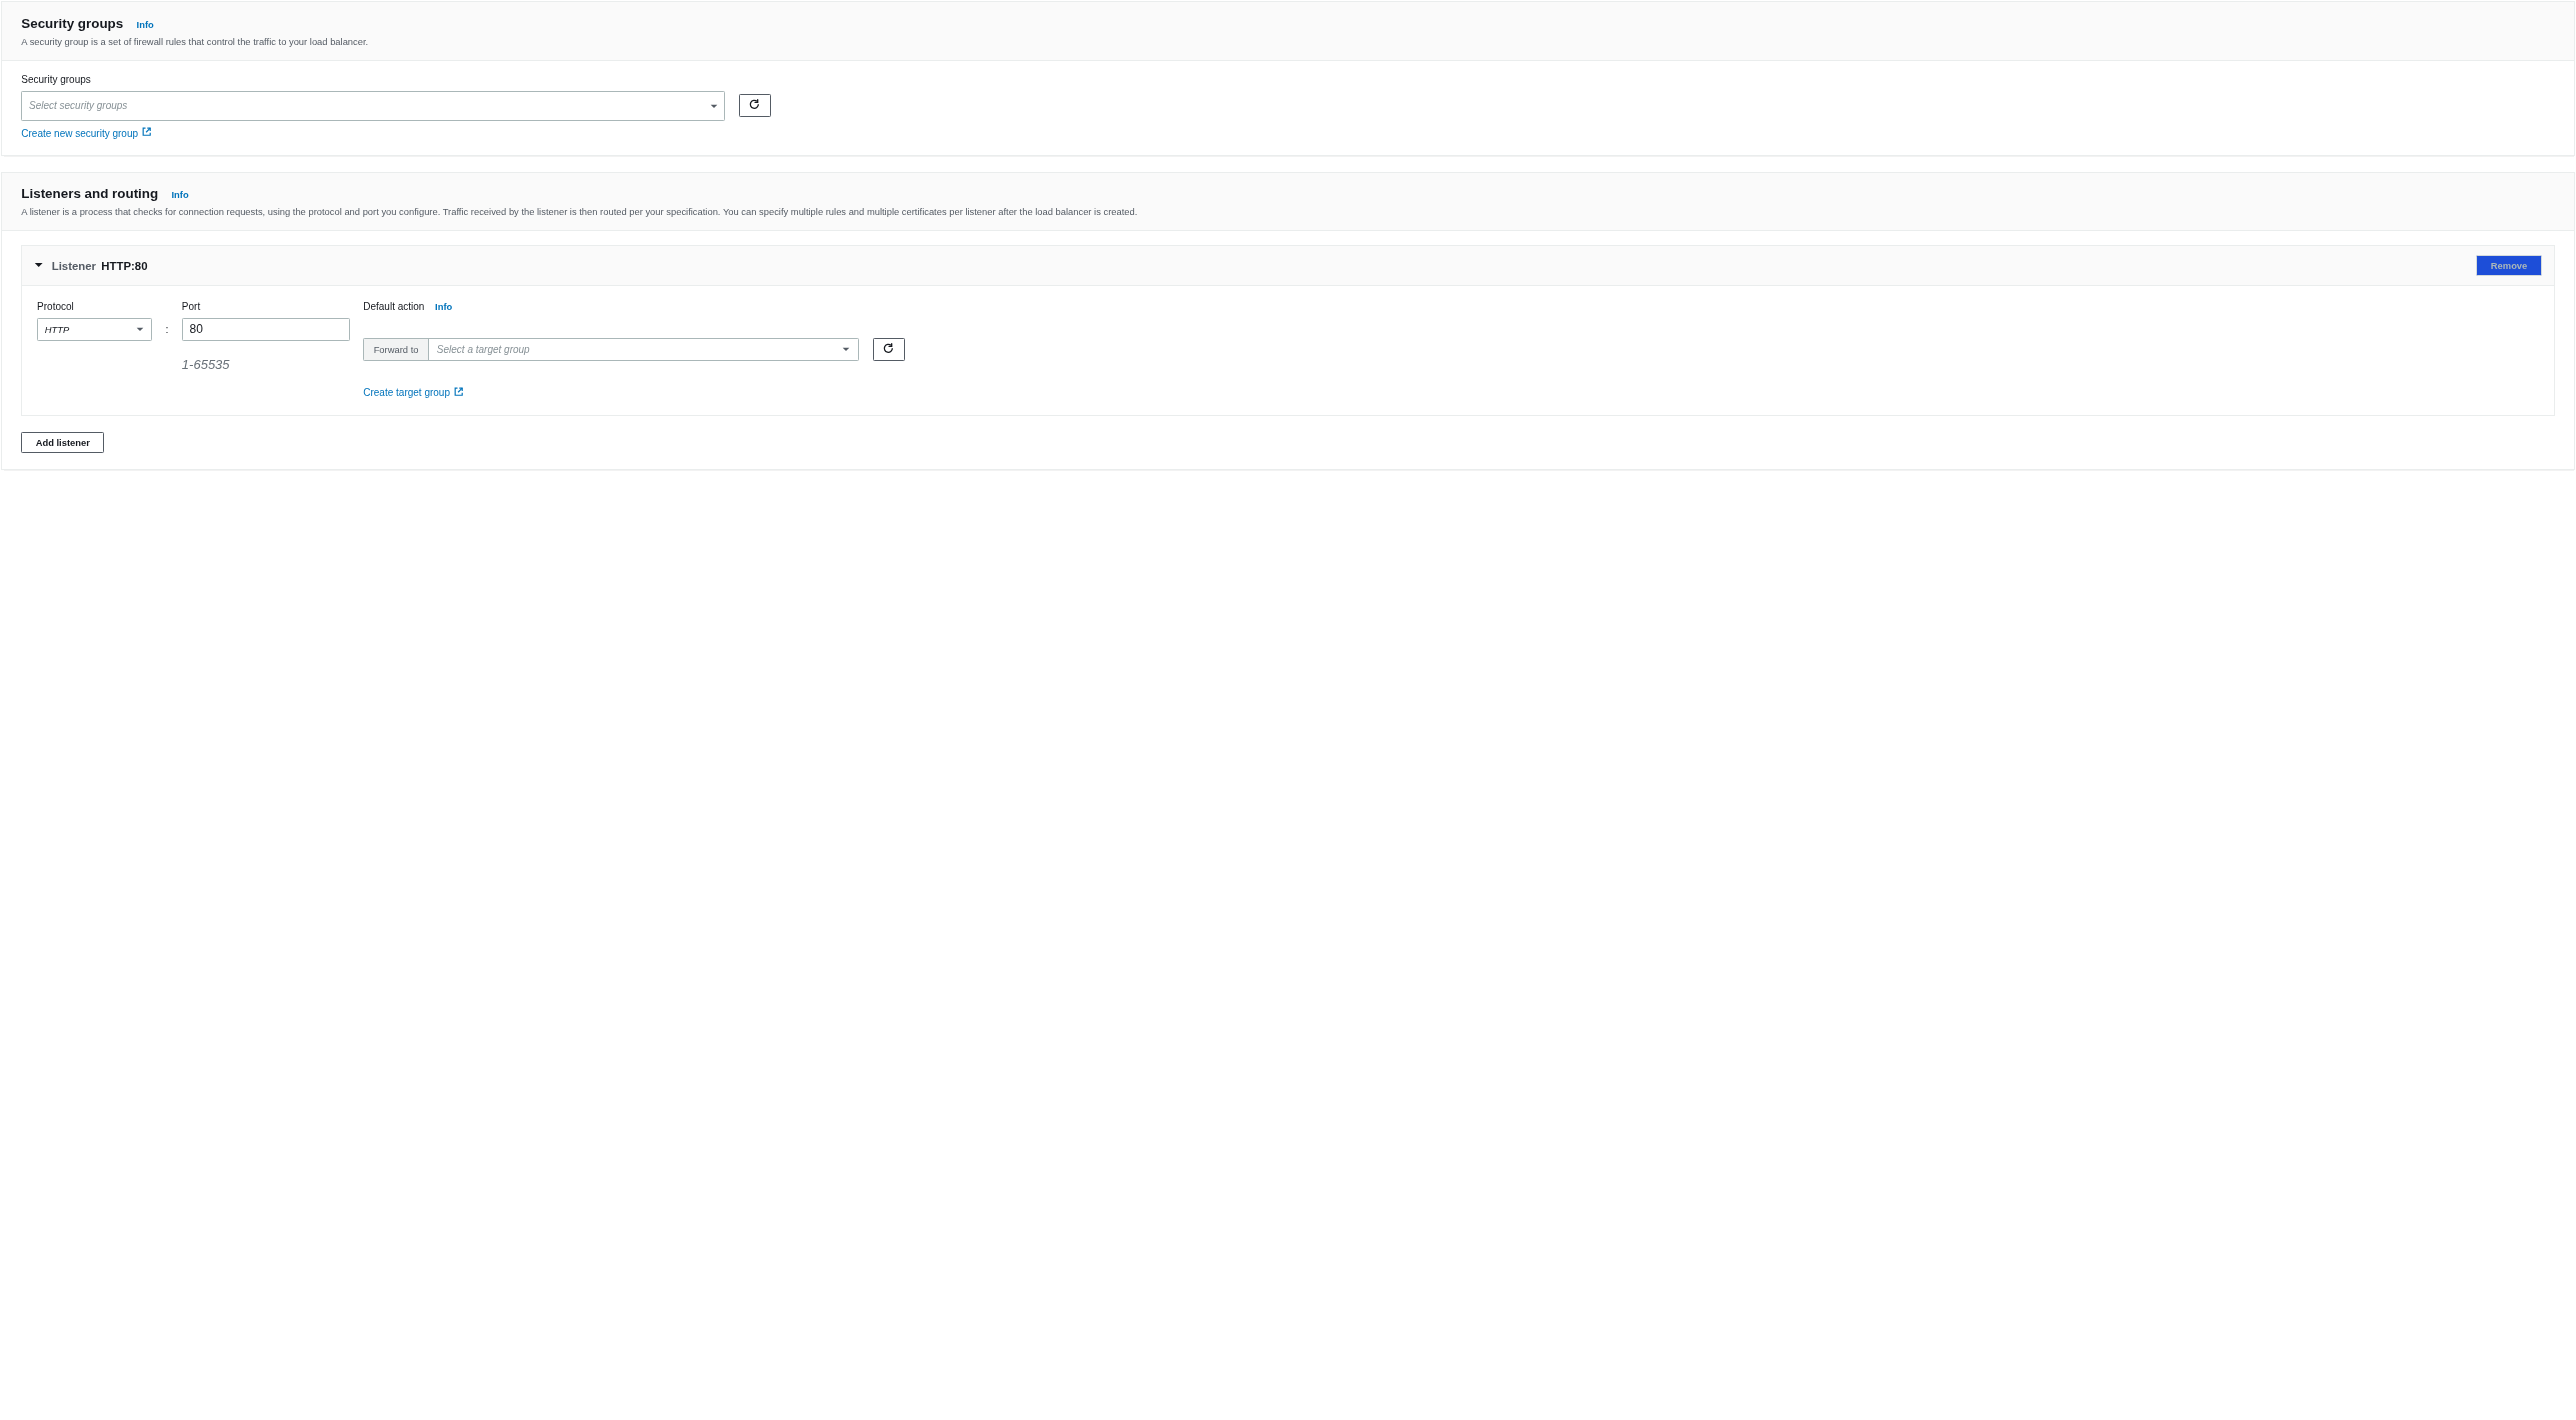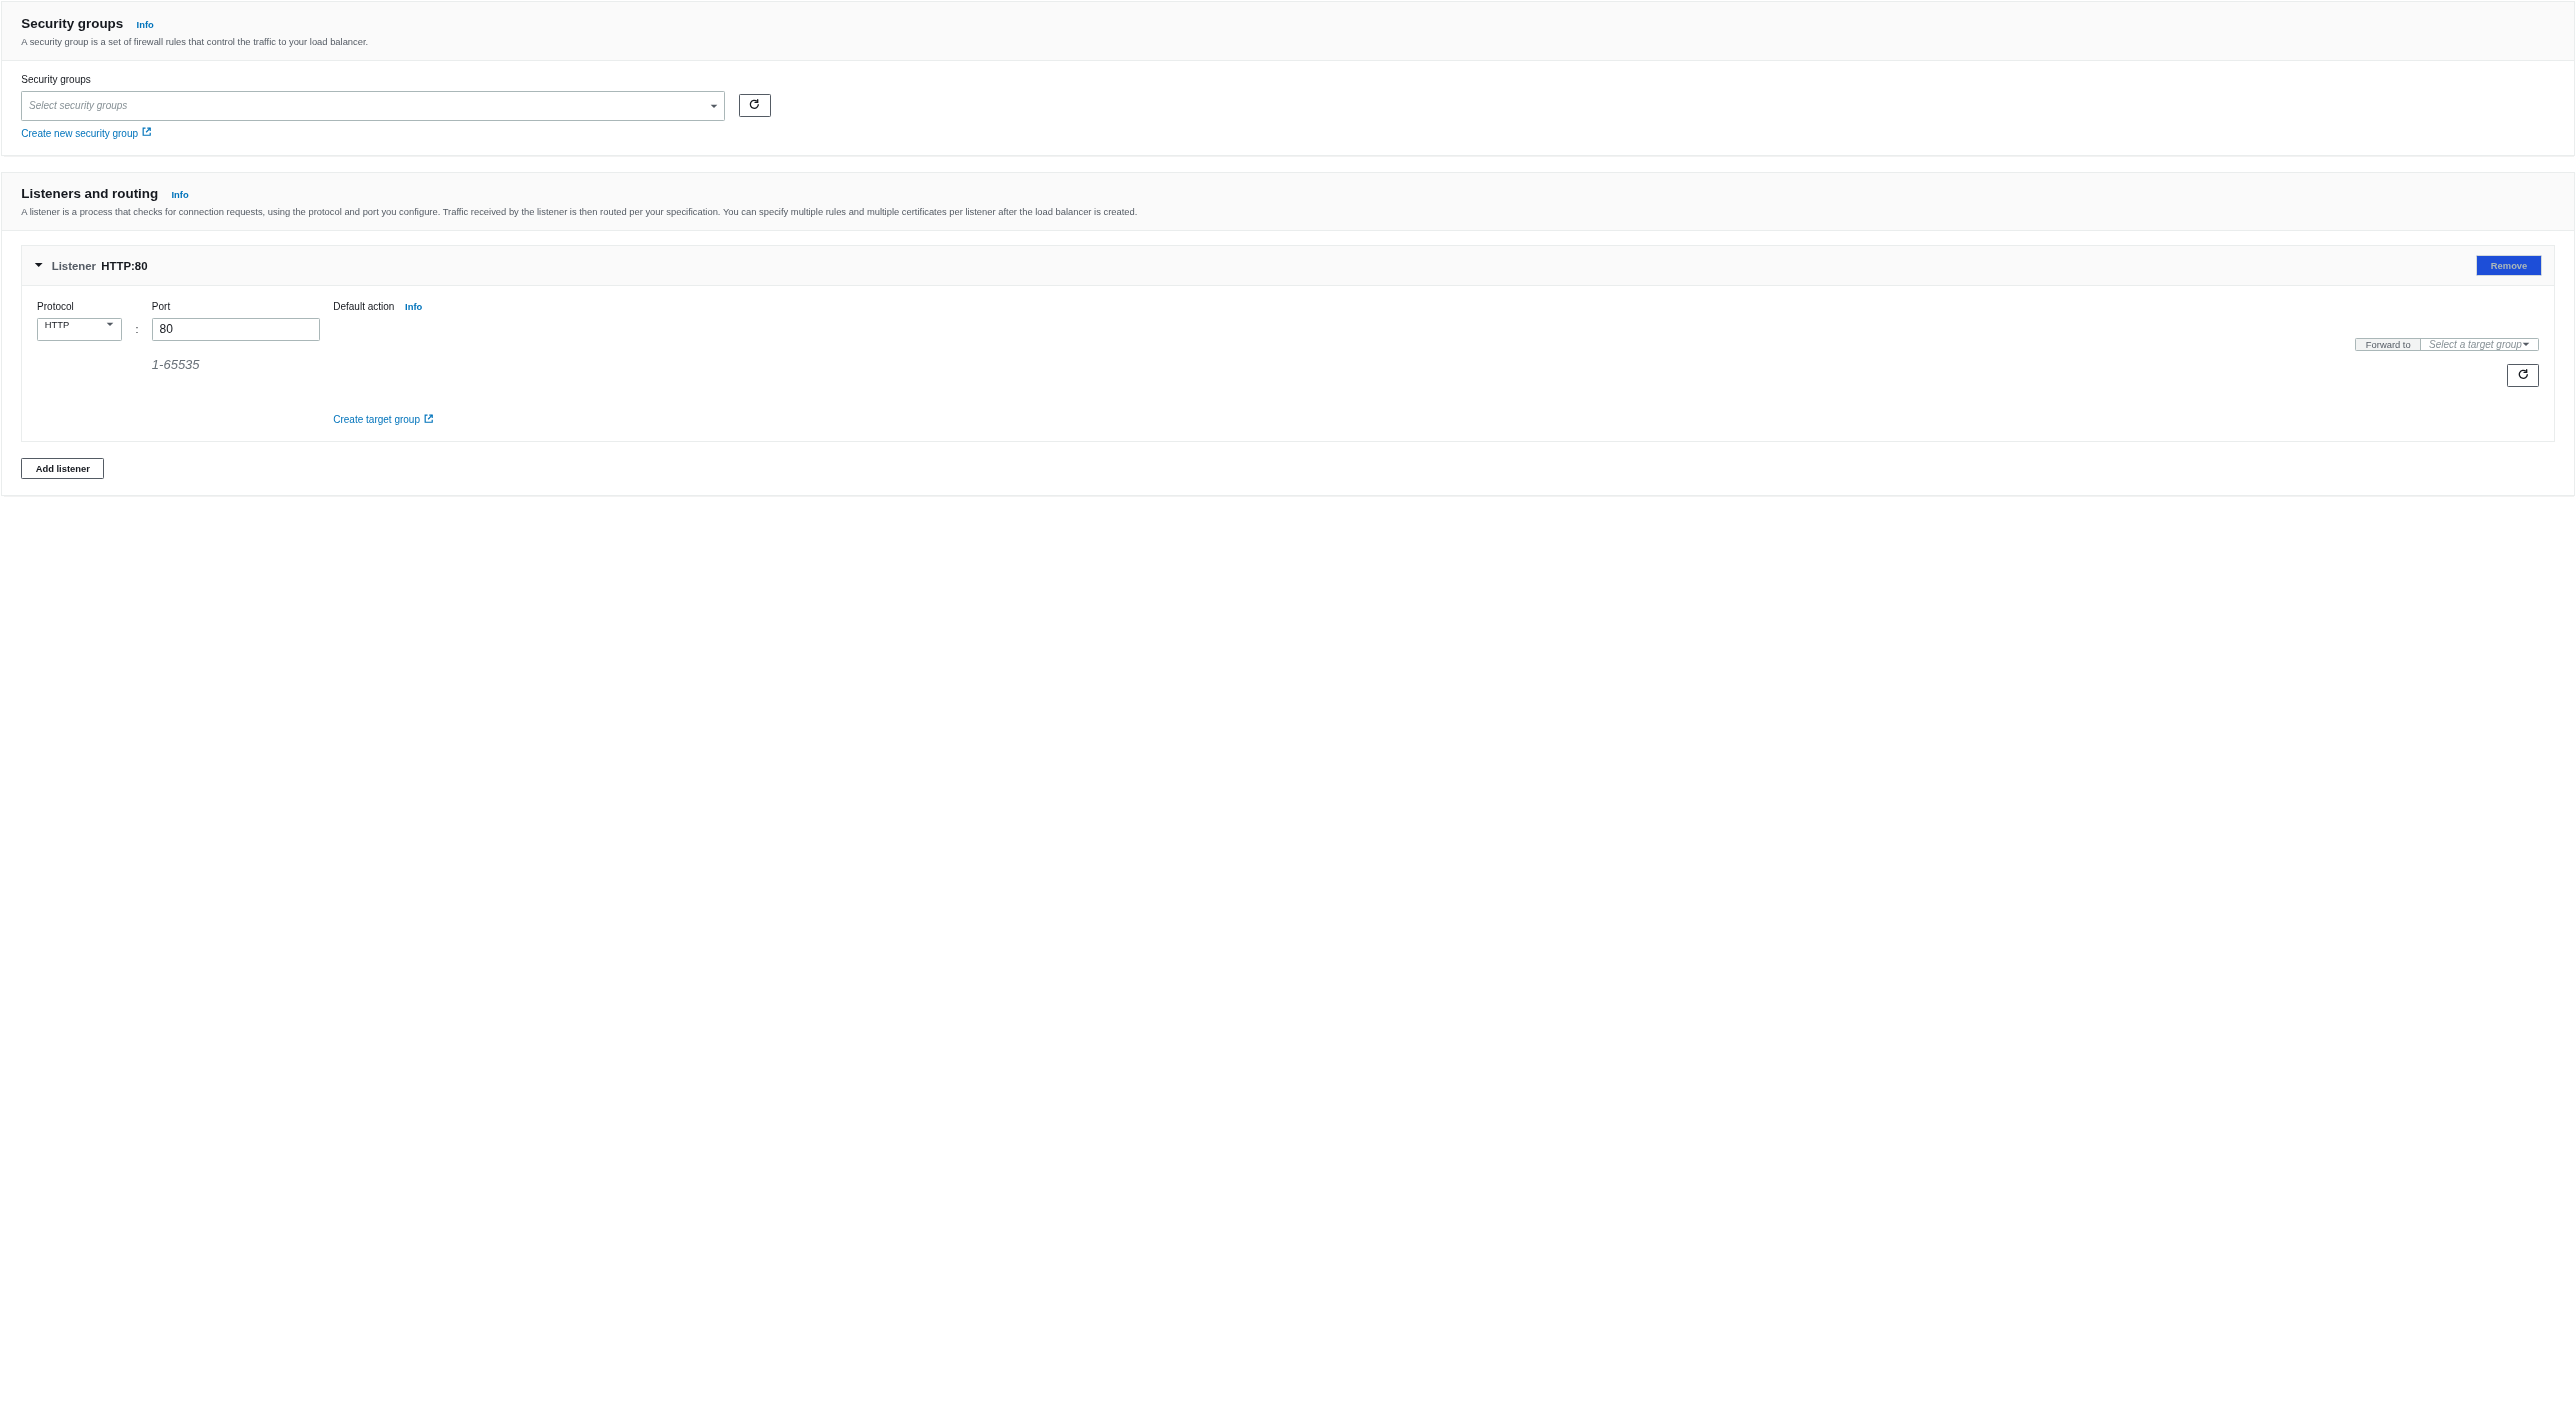--- a/index.html
+++ b/index.html
@@ -149,27 +149,28 @@
     display: flex;
     gap: 13.4px;
     align-items: flex-start;
   }
   .col { display: flex; flex-direction: column; }
   .col .field-label { font-size: 10px; margin-bottom: 5.4px; }
   .protocol-select {
     border: 0.7px solid #aab7b8;
     border-radius: 1.3px;
     height: 23px;
-    width: 85px;
-    display: flex;
-    align-items: flex-start;
+    width: 115px;
+    display: flex;
+    align-items: center;
     justify-content: space-between;
     padding: 0 6.7px;
     cursor: pointer;
     background: #fff;
+    font-style: italic;
   }
   .colon-sep {
     align-self: flex-start;
     margin-top: 22px;
     color: #16191f;
     font-size: 10.7px;
   }
   .port-input {
     border: 0.7px solid #aab7b8;
     border-radius: 1.3px;
@@ -189,23 +190,22 @@
   .action-col { flex: 1; gap: 20px; }
   .action-label-row {
     display: flex;
     align-items: center;
     gap: 10.7px;
     margin-bottom: 5.4px;
   }
   .action-label-row .field-label { margin-bottom: 0; }
   .action-row {
     display: flex;
-    align-items: flex-end;
+    align-items: flex-start;
     gap: 13.4px;
-    flex-direction: column;
   }
   .forward-group {
     display: flex;
     border: 0.7px solid #aab7b8;
     border-radius: 1.3px;
     height: 23px;
     flex: 1;
     max-width: 496px;
     overflow: hidden;
   }

